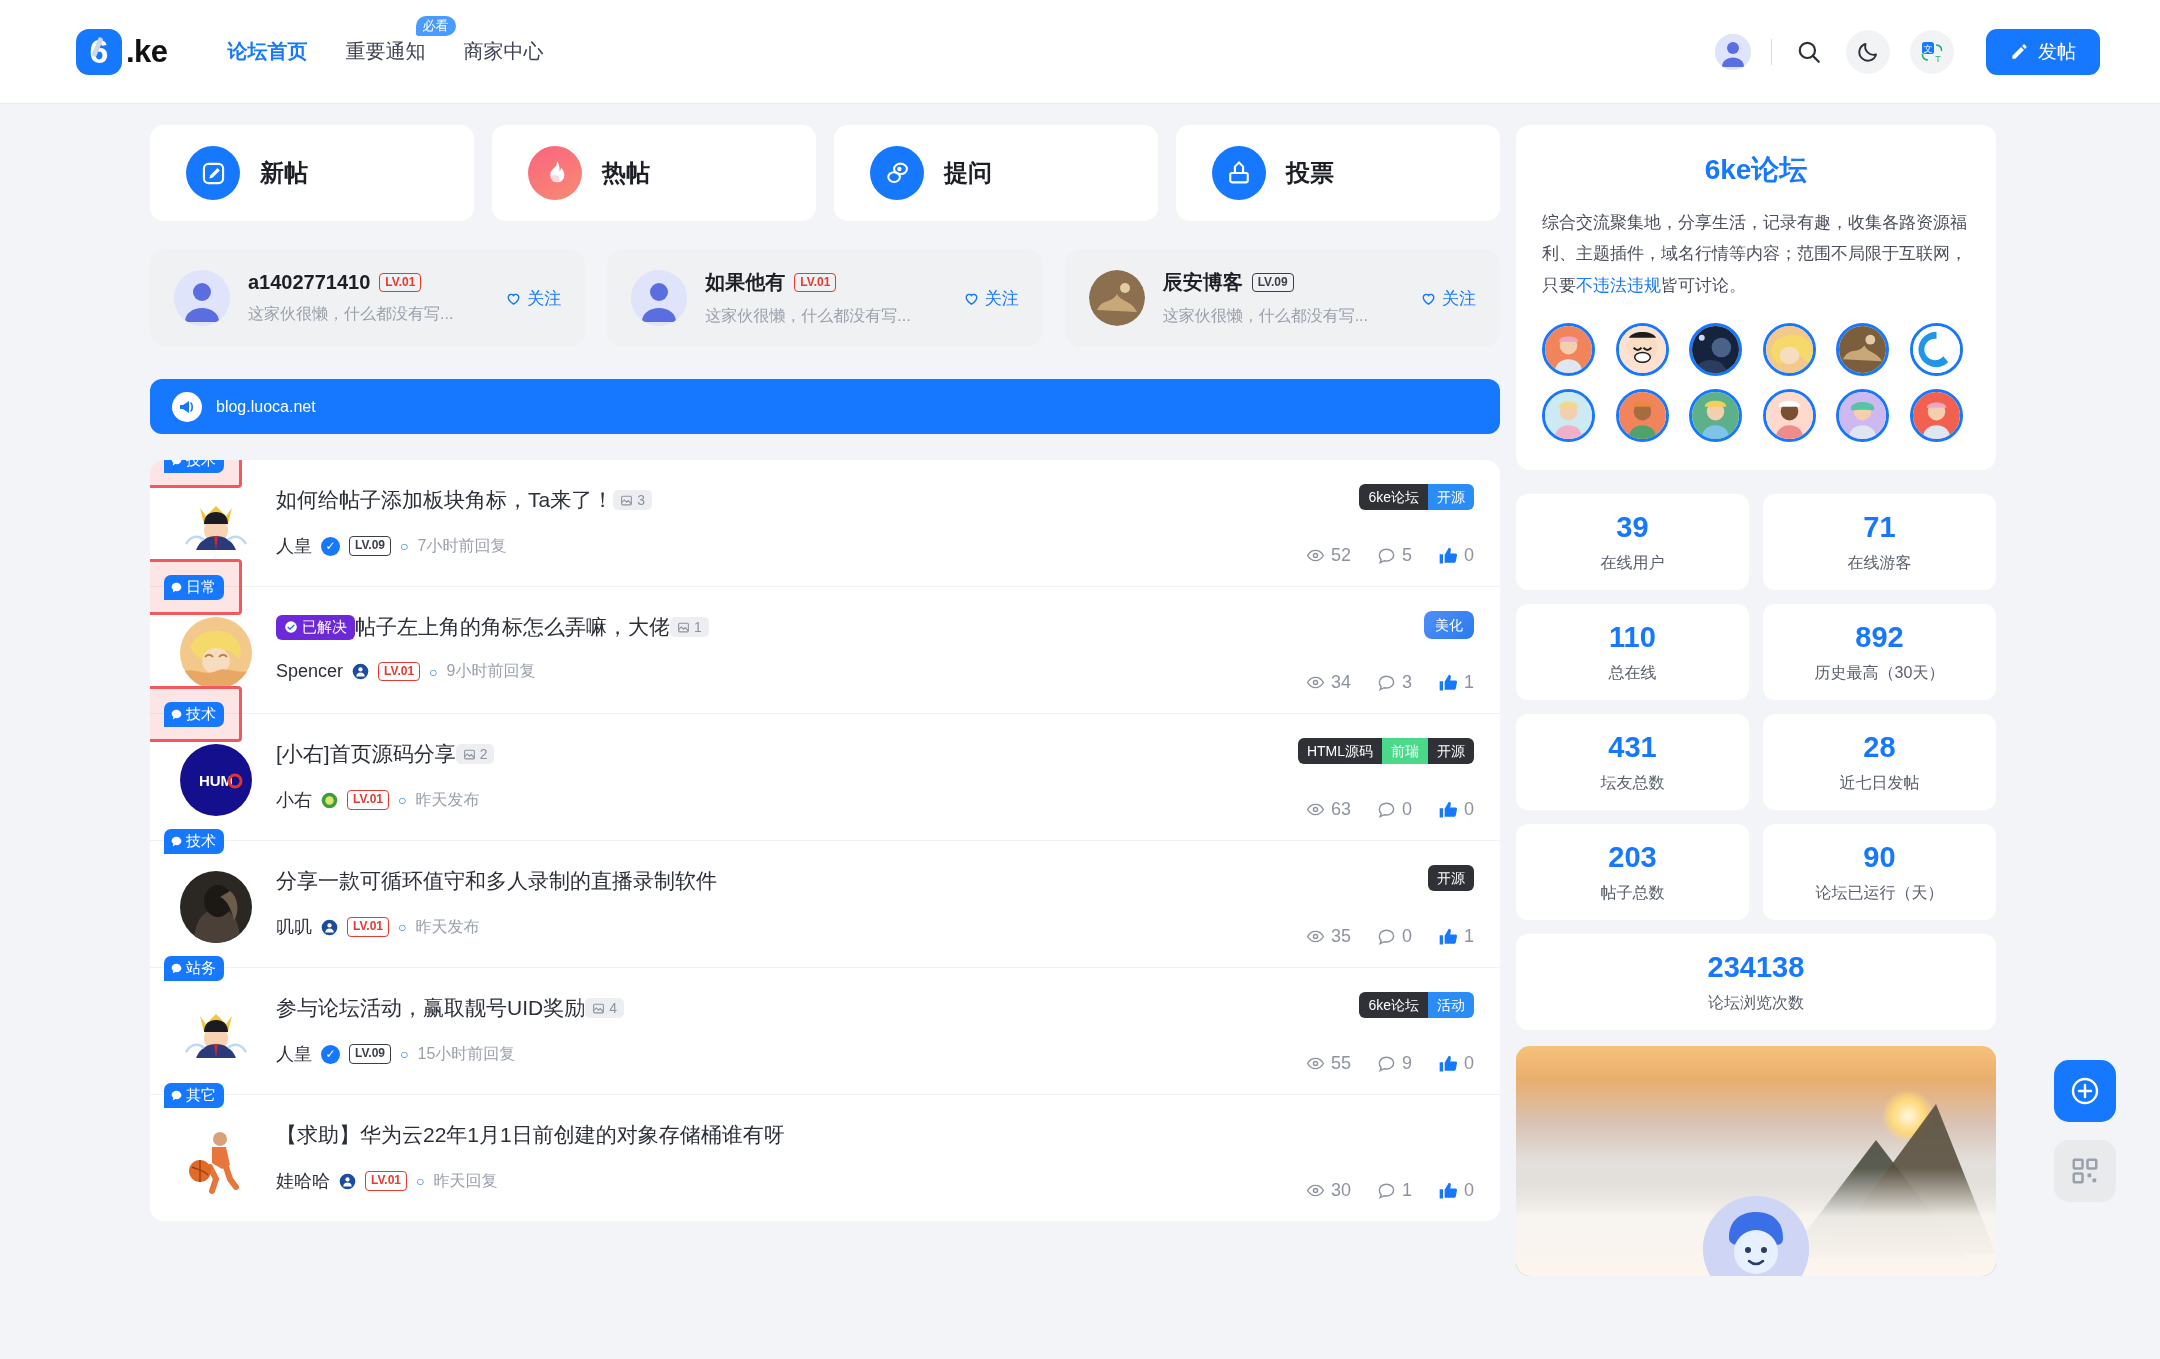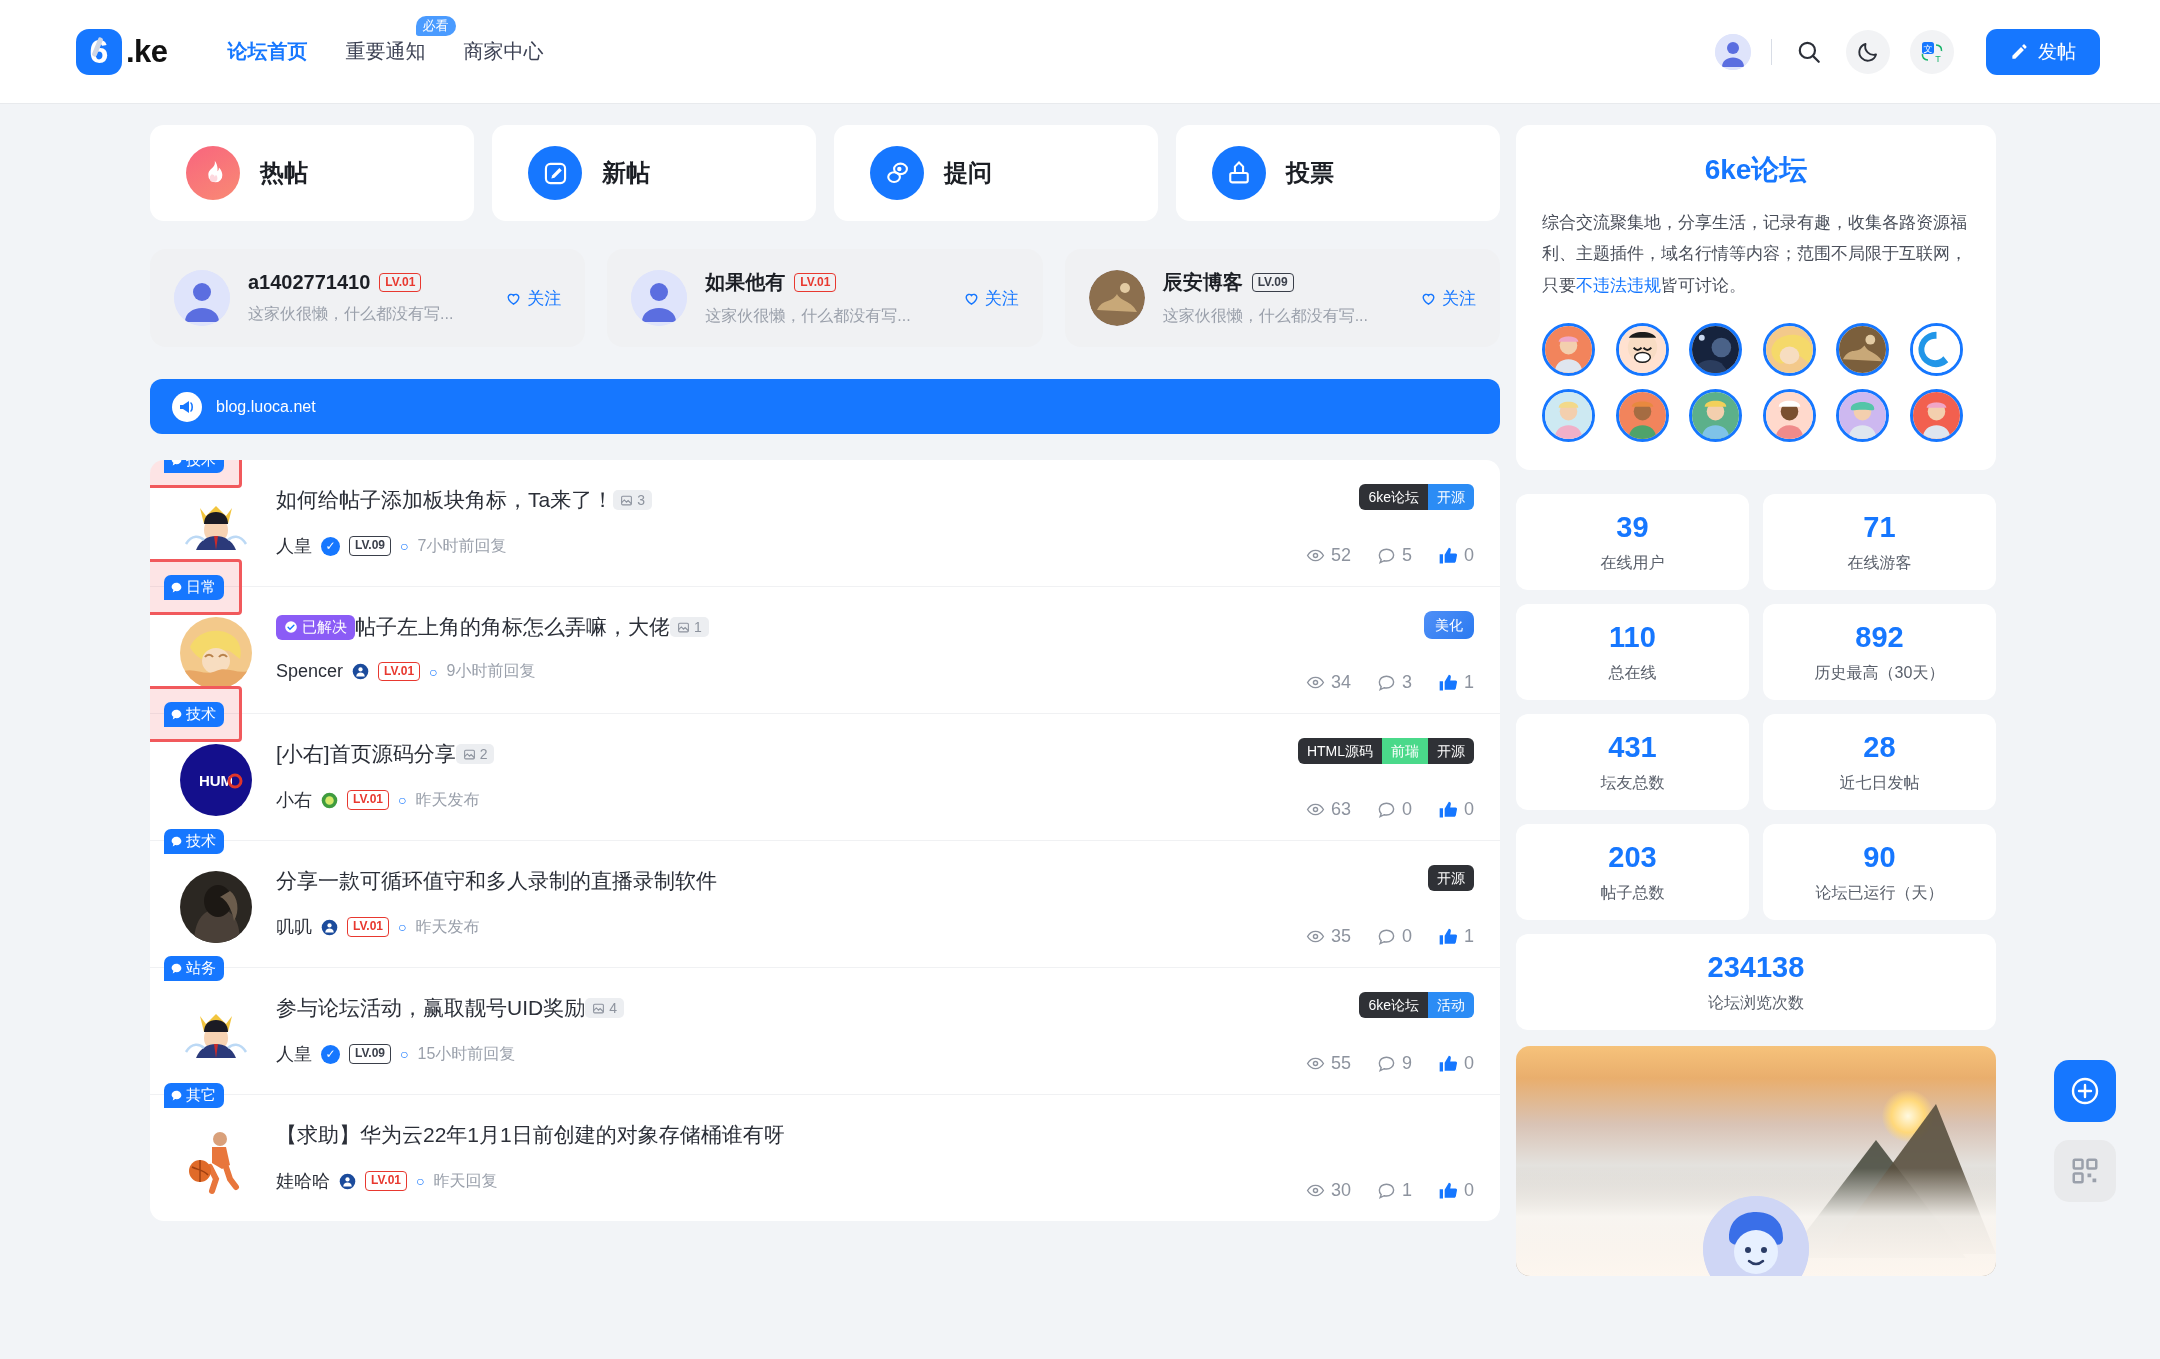--- a/index.html
+++ b/index.html
@@ -119,21 +119,21 @@
   }
   .tag-highlight {
     position:absolute; left:-4px; top:-28px; width:96px; height:56px;
     border:3px solid #f1595c; background:rgba(241,89,92,.16); border-radius:4px; z-index:2;
   }
   .p-avatar { width:72px; height:72px; border-radius:50%; overflow:hidden; flex:none; margin-right:24px; margin-top:8px;text-align:right;}
   .p-body { flex:1; min-width:0; padding-top:4px;}
   .p-title-line { display:flex; align-items:center; flex-wrap:nowrap;}
   .p-title { font-size:21px; color:#2b2f38; white-space:nowrap; }
   .solved {
-    background:#8b5cf6; color:#fff; font-size:15px; border-radius:6px;
+    background:#6d28d9; color:#fff; font-size:15px; border-radius:6px;
     padding:3px 8px; display:flex; align-items:center; gap:4px; flex:none;
   }
   .imgcount {
     background:#eceef1; color:#8d939e; font-size:14px; border-radius:5px;
     padding:2px 7px; display:flex; align-items:center; gap:4px; flex:none;
   }
   .p-meta { display:flex; align-items:center; gap:9px; margin-top:20px; }
   .p-author { font-size:18px; color:#2b2f38; }
   .p-time { font-size:16px; color:#9aa0ab; }
   .dot-sep { color:#1677ff; font-size:14px; }
@@ -246,36 +246,36 @@
     </div>
   </div>
 </div>
 
 <div id="page">
 
   <div id="main">
 
     <div id="cards">
       <div class="cat-card">
+        <div class="cat-icon" style="background:#1677ff;">
+          <svg width="27" height="27" viewBox="0 0 24 24" fill="none" stroke="#fff" stroke-width="1.9">
+              <rect x="3.5" y="3.5" width="17" height="17" rx="4"></rect>
+              <path d="M15.5 7.2L9 13.7l-.7 2.8 2.8-.7 6.5-6.5z" fill="#fff" stroke="none"></path>
+            </svg>
+        </div>
+        <div class="cat-label">新帖</div>
+      </div>
+      <div class="cat-card">
         <div class="cat-icon" style="background:linear-gradient(150deg,#f8657e,#f98a74);">
           <svg width="28" height="28" viewBox="0 0 24 24" fill="#fff">
               <path d="M13.5 1.5s.8 3.2-1.4 5.4C10 9 8 10.4 8 13.6A6 6 0 0014 20a6 6 0 006-6.3c0-4-3-6.5-3-6.5s.2 2.4-1.1 3.2c0 0 .6-5.3-2.4-8.9z"></path>
               <path d="M10.6 13.2c-1 1-1.4 2-1.4 3a3.3 3.3 0 006.6.2c0-1.8-1.4-2.8-1.4-2.8s-.2 1.4-1 1.7c0 0 .3-2.3-2.8-2.1z" fill="#fdd8de"></path>
             </svg>
         </div>
         <div class="cat-label">热帖</div>
-      </div>
-      <div class="cat-card">
-        <div class="cat-icon" style="background:#1677ff;">
-          <svg width="27" height="27" viewBox="0 0 24 24" fill="none" stroke="#fff" stroke-width="1.9">
-              <rect x="3.5" y="3.5" width="17" height="17" rx="4"></rect>
-              <path d="M15.5 7.2L9 13.7l-.7 2.8 2.8-.7 6.5-6.5z" fill="#fff" stroke="none"></path>
-            </svg>
-        </div>
-        <div class="cat-label">新帖</div>
       </div>
       <div class="cat-card">
         <div class="cat-icon" style="background:#1677ff;">
           <svg width="28" height="28" viewBox="0 0 24 24" fill="none" stroke="#fff" stroke-width="1.8">
               <ellipse cx="15" cy="8.5" rx="5.5" ry="4.5"></ellipse>
               <ellipse cx="9.5" cy="15.5" rx="5" ry="4.2"></ellipse>
               <circle cx="14" cy="8.5" r="1" fill="#fff"></circle>
             </svg>
         </div>
         <div class="cat-label">提问</div>

